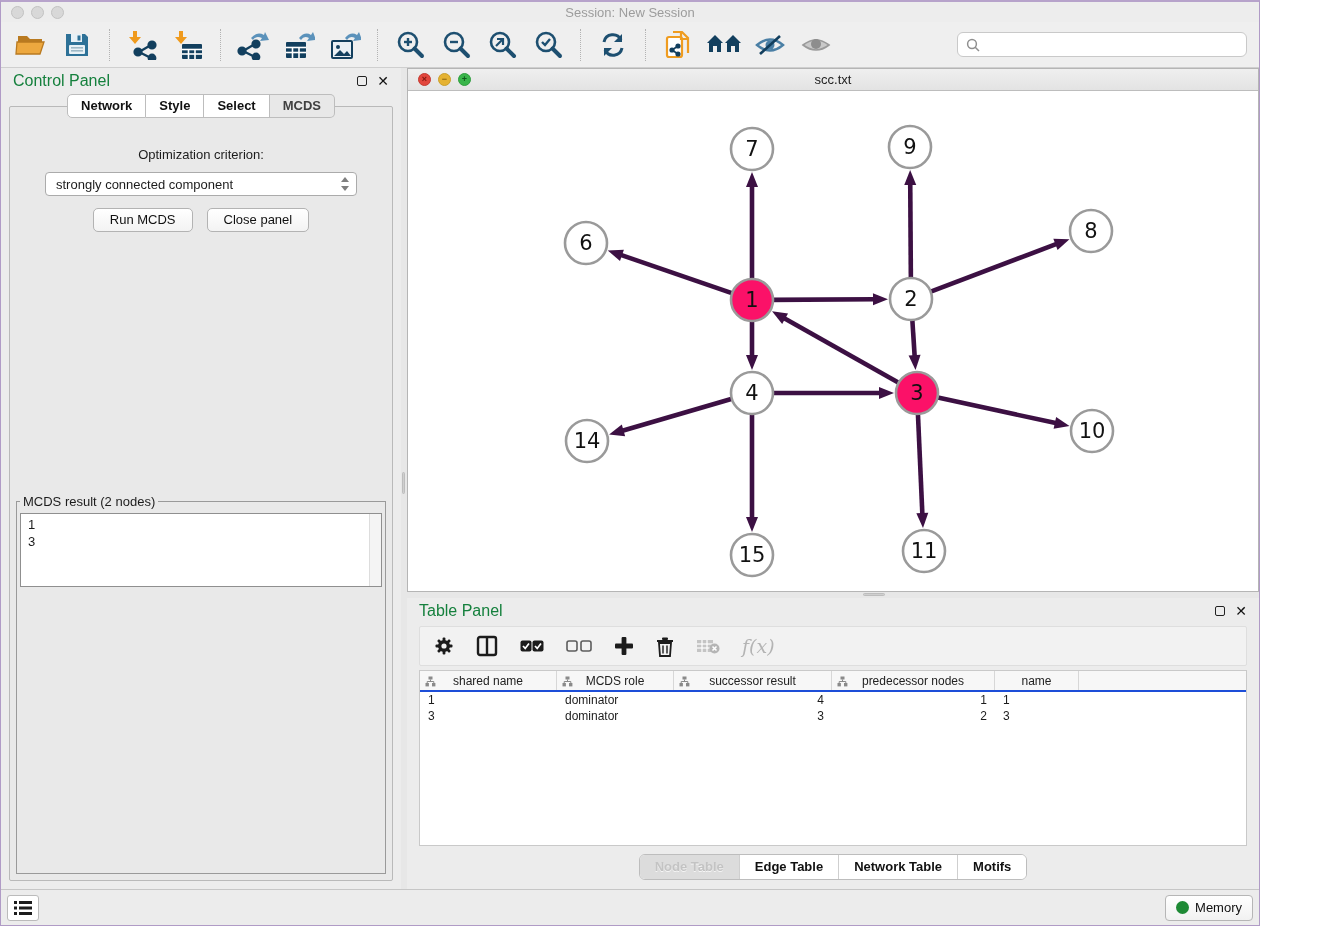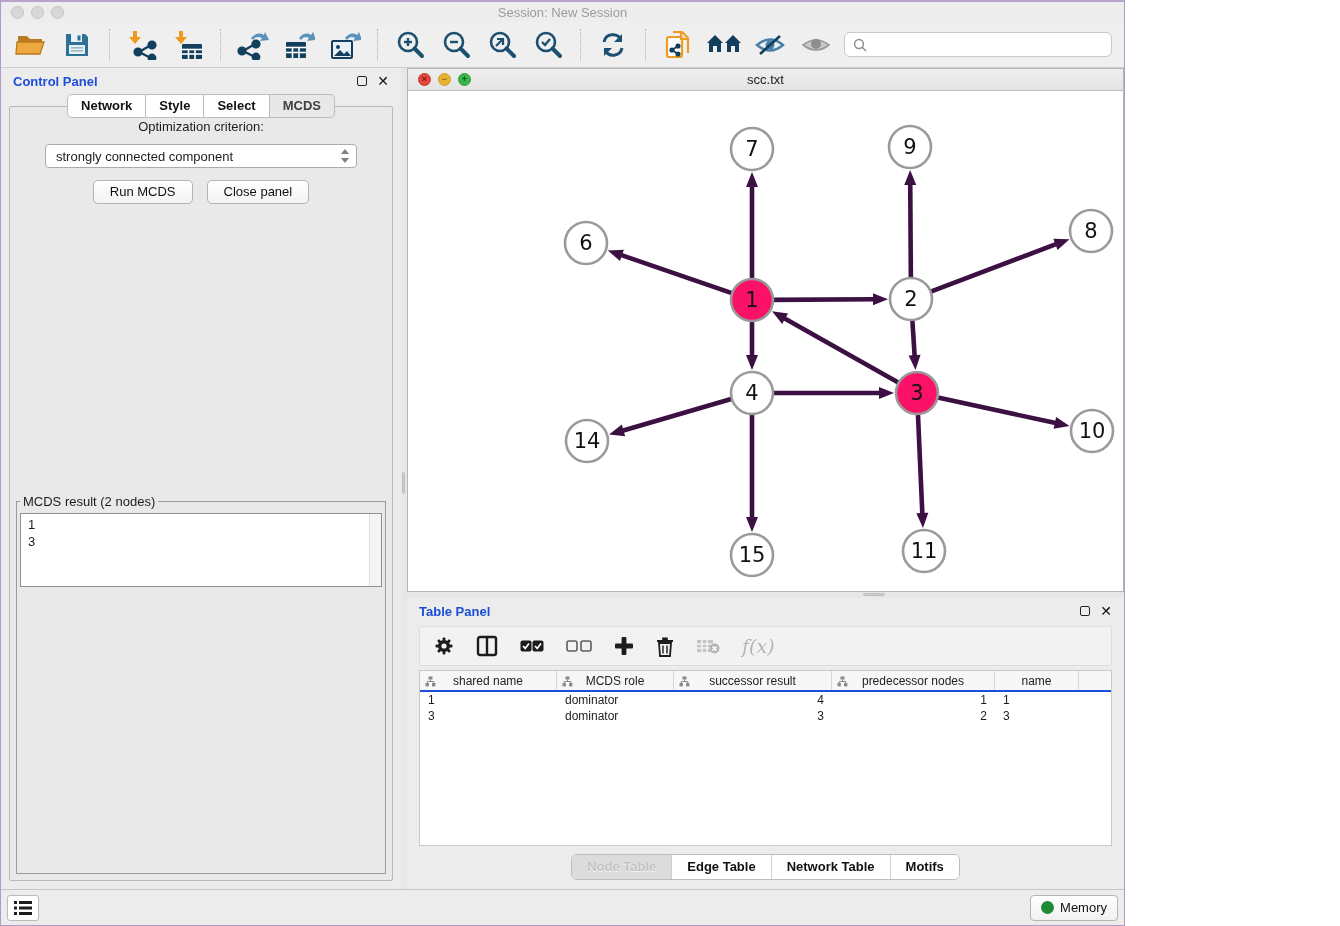--- a/index.html
+++ b/index.html
@@ -1,52 +1,52 @@
 <!DOCTYPE html>
 <html><head>
 <meta charset="utf-8">
 <style>
   * { margin:0; padding:0; box-sizing:border-box; }
   html,body { width:1340px; height:926px; }
   body { font-family:"Liberation Sans","DejaVu Sans",sans-serif; font-size:13px; color:#1c1c1c; }
 
-  .app { width:1125px; height:926px; background:#ececec; border:1px solid #b09bc6; border-top:2px solid #b7a3cb; display:flex; flex-direction:column; overflow:hidden; }
+  .app { width:1260px; height:926px; background:#ececec; border:1px solid #b09bc6; border-top:2px solid #b7a3cb; display:flex; flex-direction:column; overflow:hidden; }
 
   
   .titlebar { height:20px; background:#ededed; position:relative; display:flex; align-items:center; justify-content:center; flex:none; }
   .titlebar .app-title { color:#9c9c9c; font-size:13px; }
   .traffic { position:absolute; left:10px; top:4px; display:flex; gap:7px; }
   .traffic span { width:13px; height:13px; border-radius:50%; background:#d8d8d8; border:1px solid #c2c2c2; }
 
   
   .toolbar { height:46px; background:#efefef; border-bottom:1px solid #cfcfcf; display:flex; align-items:center; padding:0 12px; gap:10px; flex:none; }
   .tb-btn { width:36px; height:34px; display:flex; align-items:center; justify-content:center; flex:none; }
   .tb-sep { width:1px; height:32px; border-left:1px dotted #b3b3b3; margin:0 4px; flex:none; }
   .search-box { margin-left:auto; width:290px; height:25px; background:#fff; border:1px solid #c9c9c9; border-radius:6px; display:flex; align-items:center; padding:0 8px; gap:5px; }
   .search-box input { border:none; outline:none; flex:1; font-size:13px; background:transparent; }
 
   
   .main { flex:1; display:flex; min-height:0; }
 
   
   .control-panel { width:400px; flex:none; display:flex; flex-direction:column; background:#ececec; }
   .cp-header { height:26px; display:flex; align-items:center; padding:0 12px; gap:8px; flex:none; }
-  .panel-title { font-size:13px; color:#1d4ed8;font-weight:bold; }
+  .panel-title { font-size:16px; color:#15803d; }
   .win-btns { margin-left:auto; display:flex; gap:10px; align-items:center; }
   .float-btn { width:10px; height:10px; border:1.5px solid #222; border-radius:2px; }
   .close-btn { font-weight:bold; font-size:14px; line-height:10px; color:#111; }
 
   .cp-tabs { display:flex; justify-content:center; position:relative; z-index:2; flex:none; }
   .cp-tab { padding:3px 13px 4px; background:#fff; border:1px solid #bdbdbd; border-left:none; font-size:13px; font-weight:bold; color:#111; }
   .cp-tab:first-child { border-left:1px solid #bdbdbd; border-top-left-radius:5px; border-bottom-left-radius:5px; }
   .cp-tab:last-child { border-top-right-radius:5px; border-bottom-right-radius:5px; }
   .cp-tab.selected { background:#e8e8e8; color:#404040; }
 
   .cp-content { flex:1; margin:-12px 8px 8px; padding-top:12px; border:1px solid #b9b9b9; border-radius:2px; background:#e9e9e9; display:flex; flex-direction:column; min-height:0; }
-  .opt-label { text-align:center; font-size:13px; }
+  .opt-label { text-align:center; margin-top:28px; font-size:13px; }
   .dropdown { margin:10px auto 0; width:312px; height:24px; background:#fff; border:1px solid #ababab; border-radius:4px; display:flex; align-items:center; padding:0 6px 0 10px; font-size:13px; }
   .dropdown .dd-value { flex:1; }
   .btn-row { display:flex; justify-content:center; gap:14px; margin-top:12px; }
   .push-btn { font-size:13px; padding:3px 16px 4px; background:linear-gradient(#ffffff,#f3f3f3); border:1px solid #b3b3b3; border-radius:5px; color:#111; }
 
   .result-fieldset { margin:auto 6px 6px; height:380px; border:1px solid #9a9a9a; padding:4px 3px 3px; display:flex; flex-direction:column; }
   .result-legend { font-size:13px; padding:0 3px; }
   .result-box { flex:1; background:#fff; border:1px solid #8f8f8f; position:relative; padding:2px 16px 2px 7px; font-size:13px; line-height:17px; white-space:pre; overflow:hidden; }
   .result-scroll { position:absolute; top:0; right:0; bottom:0; width:12px; background:#f4f4f4; border-left:1px solid #ddd; }
 

